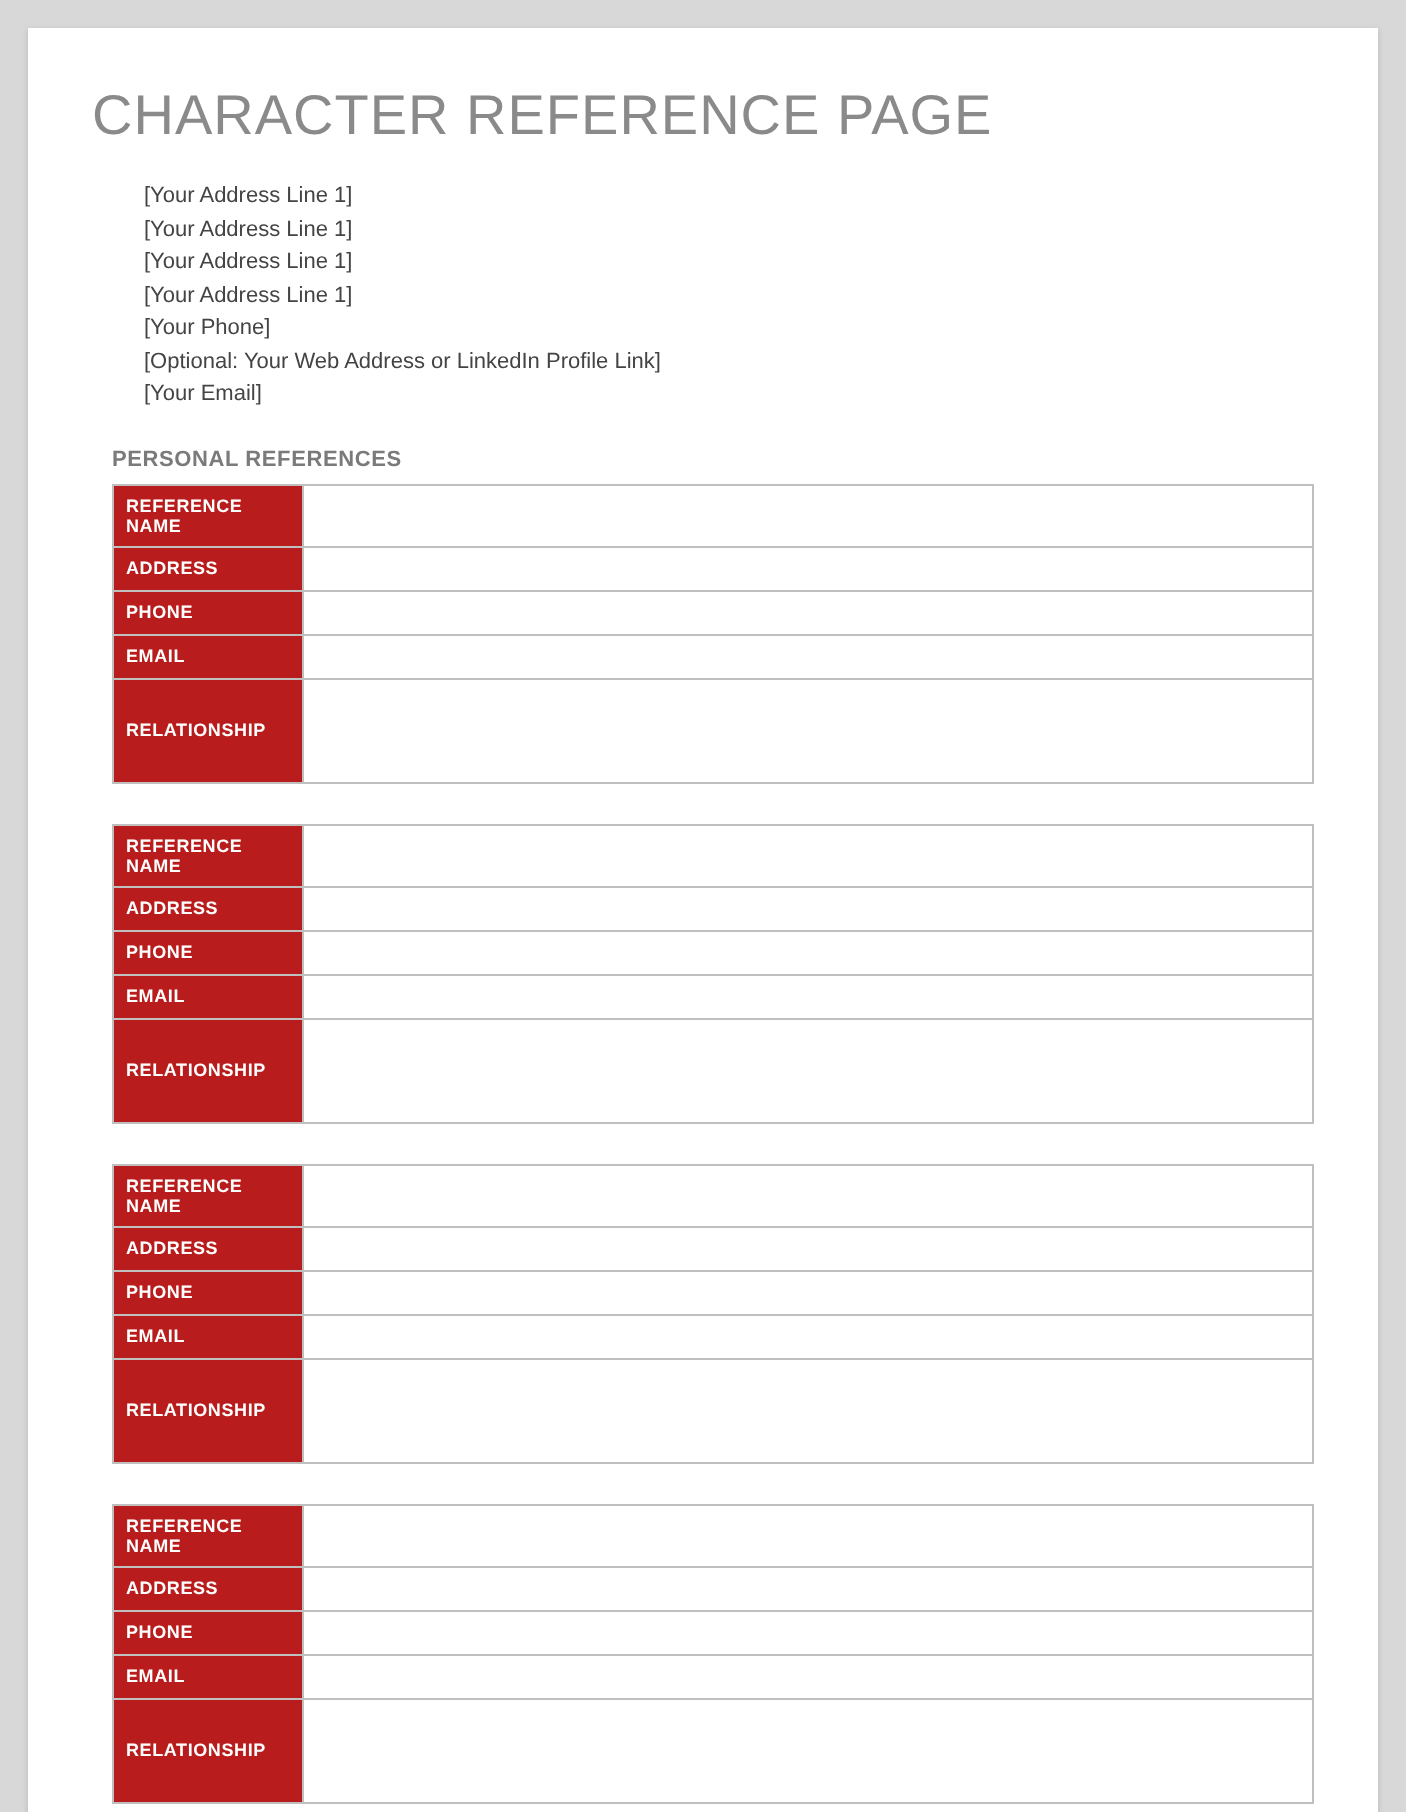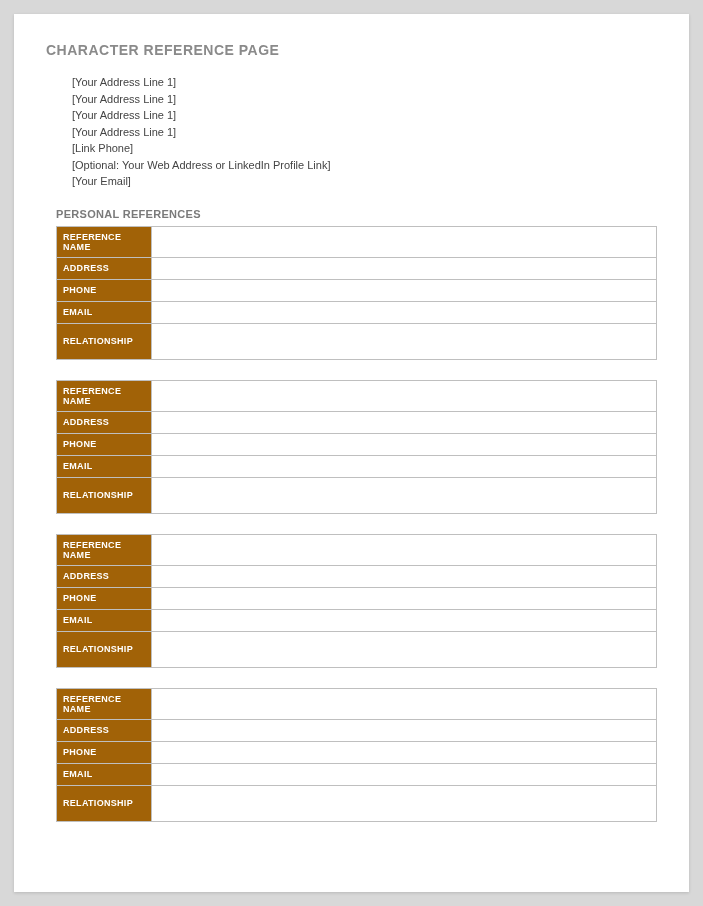--- a/index.html
+++ b/index.html
@@ -14,22 +14,22 @@
       width: 703px;
     }
     .page {
       background: #fff;
       width: 675px;
       min-height: 878px;
       padding: 28px 32px 32px 32px;
       box-shadow: 0 1px 3px rgba(0,0,0,0.15);
     }
     .page-title {
-      font-size: 14px;
-      font-weight: bold;
+      font-size: 28px;
+      font-weight: normal;
       color: #8a8a8a;
       letter-spacing: 0.5px;
       margin-bottom: 16px;
     }
     .section-heading {
       font-size: 11px;
       font-weight: bold;
       color: #7a7a7a;
       letter-spacing: 0.3px;
       margin-left: 10px;
@@ -49,51 +49,51 @@
     }
     .ref-table {
       border-collapse: collapse;
       width: 100%;
       margin-bottom: 20px;
     }
     .ref-table td {
       border: 1px solid #bfbfbf;
     }
     .ref-label {
-      background: #a16207;
+      background: #b91c1c;
       color: #fff;
       font-size: 9px;
       font-weight: bold;
       letter-spacing: 0.3px;
       padding: 5px 6px;
       width: 95px;
       vertical-align: middle;
     }
     .ref-label.tall {
-      height: 36px;
+      height: 52px;
     }
     .ref-value {
       background: #fff;
       height: 22px;
     }
   </style>
 </head>
 <body>
 
 <div class="page">
 
   <h1 class="page-title">CHARACTER REFERENCE PAGE</h1>
 
 
   <div class="info-block">
     <div class="info-line">[Your Address Line 1]</div>
     <div class="info-line">[Your Address Line 1]</div>
     <div class="info-line">[Your Address Line 1]</div>
     <div class="info-line">[Your Address Line 1]</div>
-    <div class="info-line">[Link Phone]</div>
+    <div class="info-line">[Your Phone]</div>
     <div class="info-line">[Optional: Your Web Address or LinkedIn Profile Link]</div>
     <div class="info-line">[Your Email]</div>
   </div>
 
   <h2 class="section-heading">PERSONAL REFERENCES</h2>
 
   <div class="references-container">
 
     <table class="ref-table">
       <tbody>

